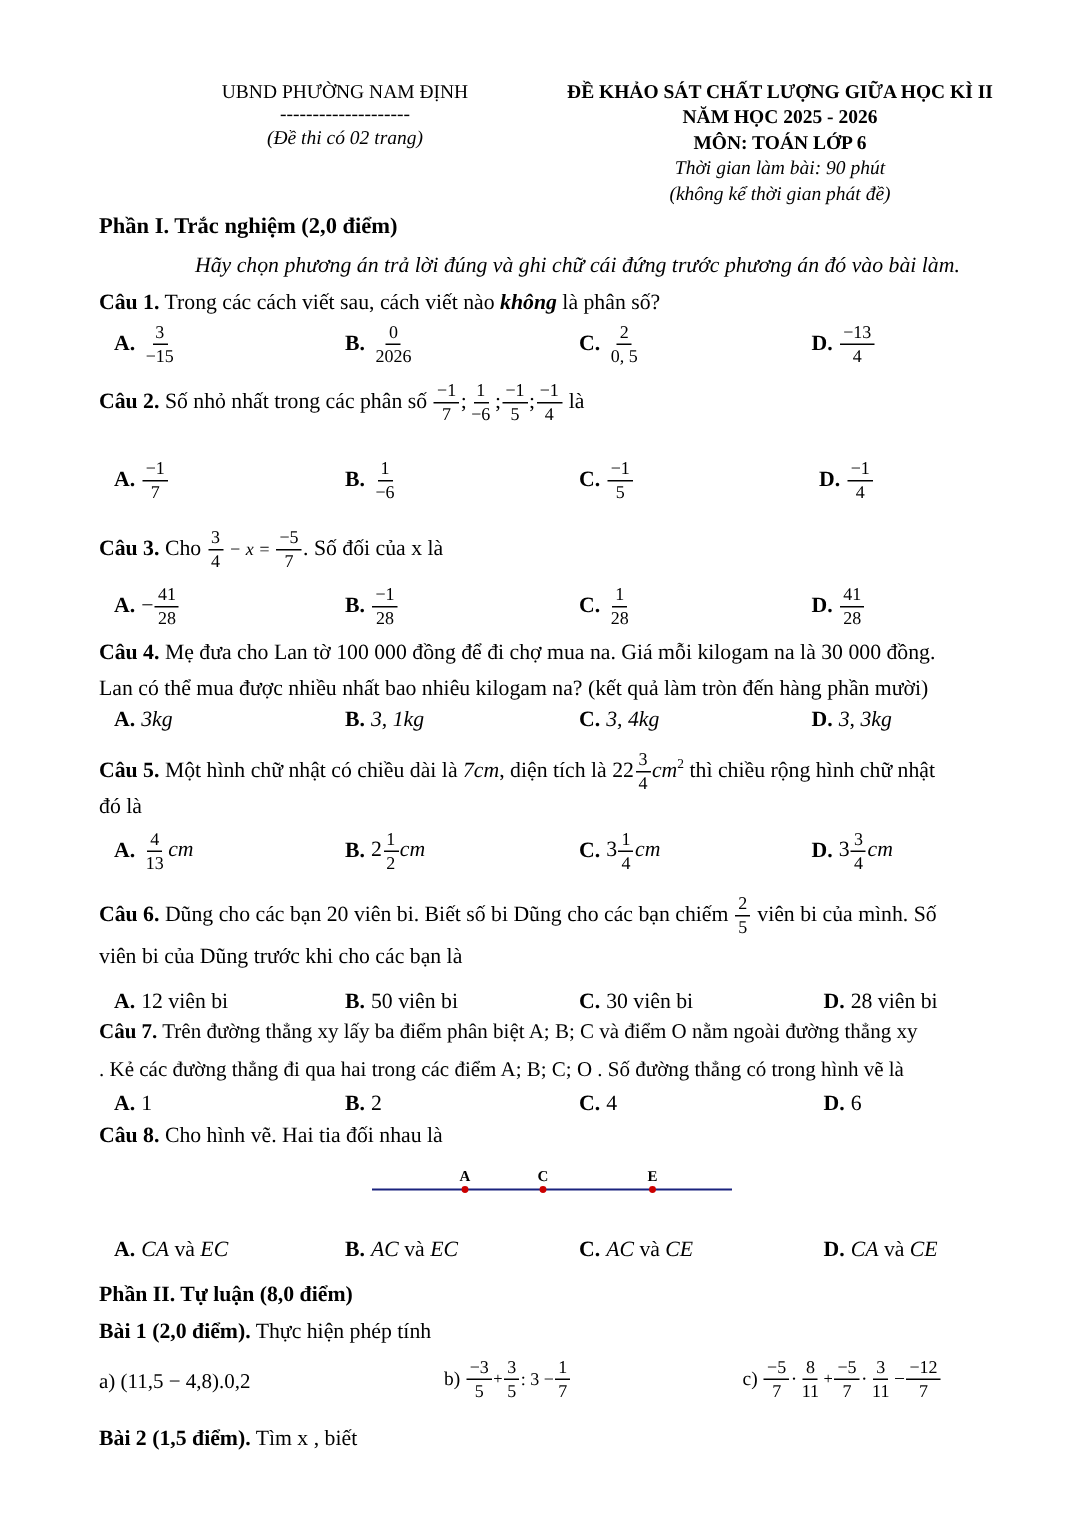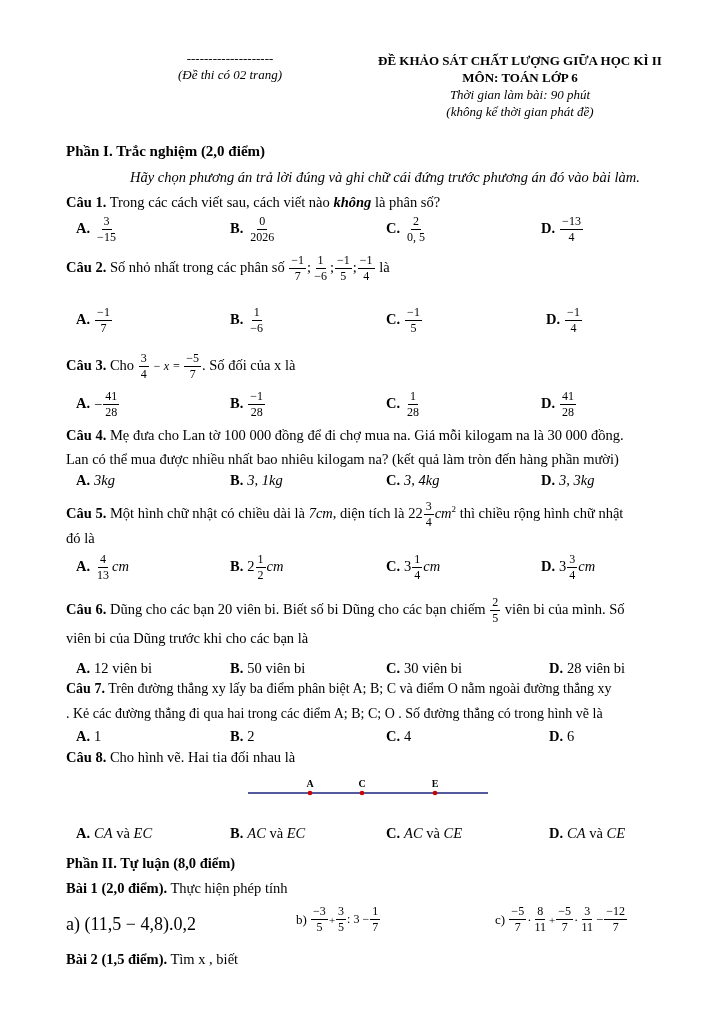--- a/index.html
+++ b/index.html
@@ -19,25 +19,27 @@
   .frac .num { padding: 0 2px 1px 2px; border-bottom: 1px solid #000; }
   .frac .den { padding: 1px 2px 0 2px; text-align: center; }
   .lbl { font-weight: bold; margin-right: 4px; }
   .opt { position: absolute; white-space: nowrap; }
   sup { font-size: 9px; }
 </style>
 </head>
 <body>
 
 <div class="abs center hdr" style="left:110px; top:52px; width:240px;">
+  <div>UBND PHƯỜNG NAM ĐỊNH</div>
   <div style="line-height:14px;">--------------------</div>
   <div class="i">(Đề thi có 02 trang)</div>
 </div>
 <div class="abs center hdr" style="left:345px; top:52px; width:350px;">
   <div class="b">ĐỀ KHẢO SÁT CHẤT LƯỢNG GIỮA HỌC KÌ II</div>
+  <div class="b">NĂM HỌC 2025 - 2026</div>
   <div class="b">MÔN: TOÁN LỚP 6</div>
   <div class="i">Thời gian làm bài: 90 phút</div>
   <div class="i">(không kể thời gian phát đề)</div>
 </div>
 
 <div class="abs b" style="left:66px; top:143px; font-size:15px;">Phần I.  Trắc nghiệm (2,0 điểm)</div>
 <div class="abs i" style="left:130px; top:169px;">Hãy chọn phương án trả lời đúng và ghi chữ cái đứng trước phương án đó vào bài làm.</div>
 
 <div class="abs" style="left:66px; top:194px;">
   <span class="b">Câu 1.</span><span> Trong các cách viết sau, cách viết nào </span><span class="b i">không</span><span> là phân số?</span>
@@ -193,21 +195,21 @@
 <div class="opt" style="left:230px; top:825px;"><span class="lbl">B.</span><span class="i">AC</span><span> và </span><span class="i">EC</span></div>
 <div class="opt" style="left:386px; top:825px;"><span class="lbl">C.</span><span class="i">AC</span><span> và </span><span class="i">CE</span></div>
 <div class="opt" style="left:549px; top:825px;"><span class="lbl">D.</span><span class="i">CA</span><span> và </span><span class="i">CE</span></div>
 
 <div class="abs b" style="left:66px; top:855px;">Phần II. Tự luận  (8,0 điểm)</div>
 
 <div class="abs" style="left:66px; top:880px;">
   <span class="b">Bài 1 (2,0 điểm).</span><span> Thực hiện phép tính</span>
 </div>
 
-<div class="abs" style="left:66px; top:914px; font-size:18px;">a) (11,5 − 4,8).0,2</div>
+<div class="abs" style="left:66px; top:914px; font-size:14px;">a) (11,5 − 4,8).0,2</div>
 
 <div class="abs" style="left:296px; top:905px; font-size:13px;">
   <span style="vertical-align:middle;">b) </span><span class="frac">
       <span class="num">−3</span>
       <span class="den">5</span>
     </span><span style="vertical-align:middle;font-size:11px;">+</span><span class="frac">
       <span class="num">3</span>
       <span class="den">5</span>
     </span><span style="vertical-align:middle;font-size:12px;">: 3 −</span><span class="frac">
       <span class="num">1</span>

